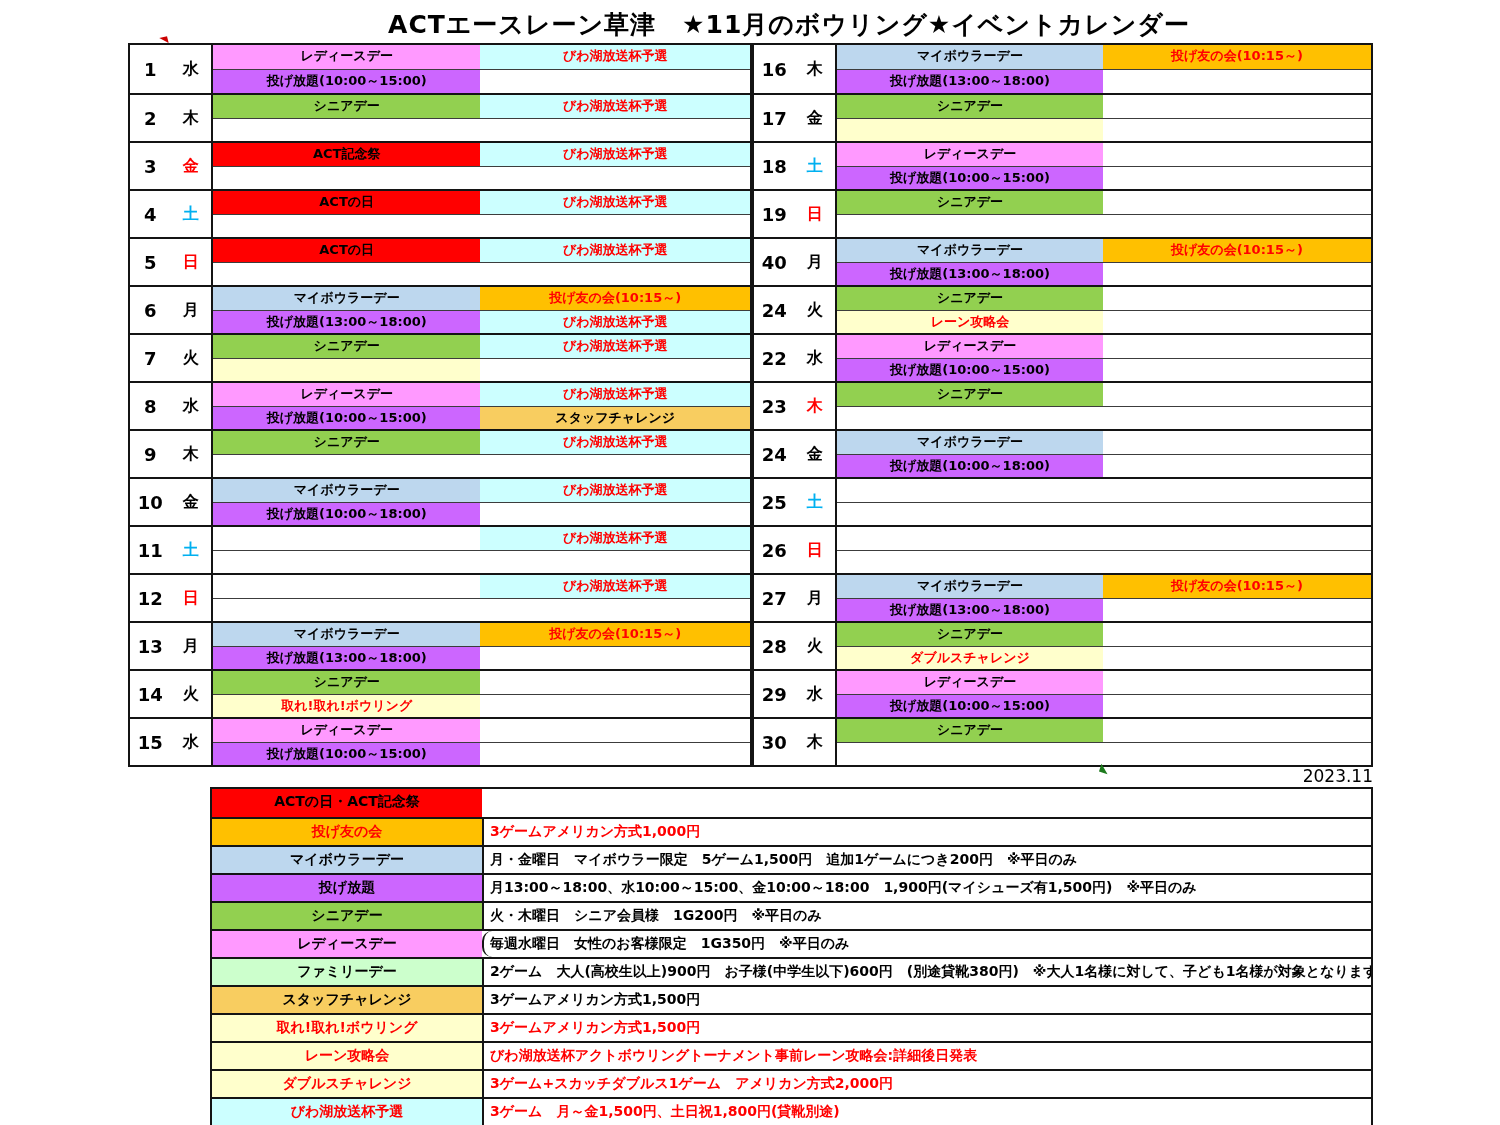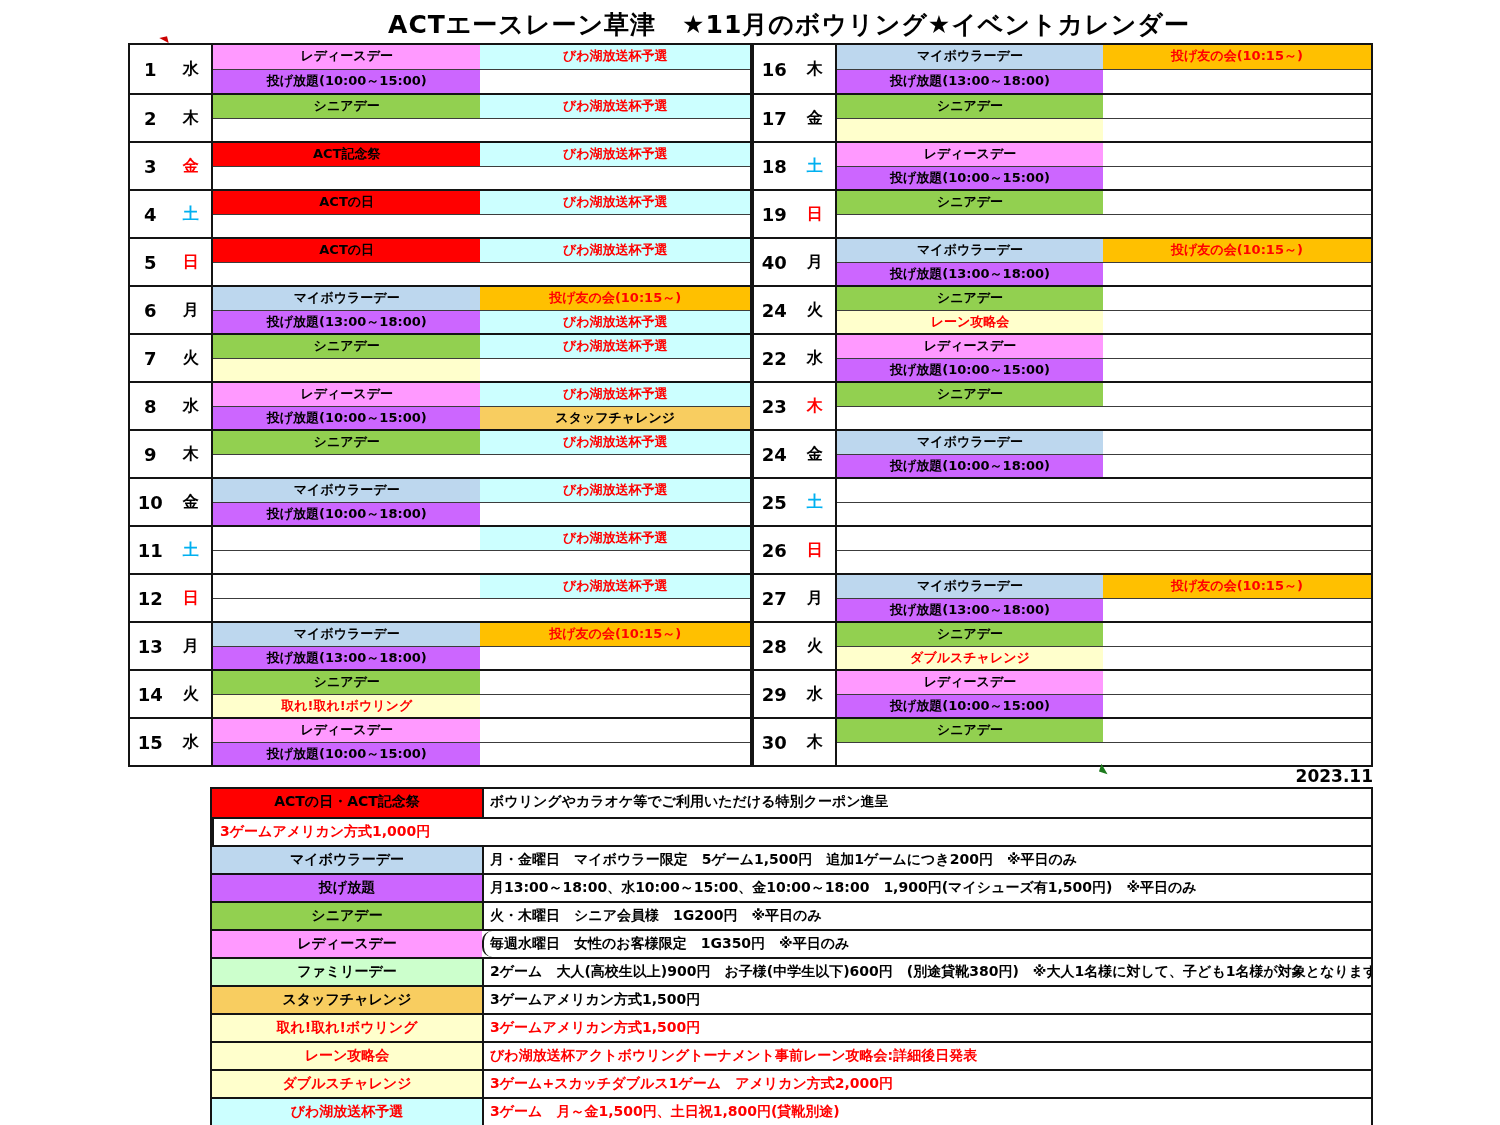--- a/index.html
+++ b/index.html
@@ -29,21 +29,21 @@
 
   #legend { position:absolute; left:210px; top:787px; width:1163px; border:2px solid #141414; background:#fff; }
   .lrow { display:flex; height:28px; border-top:2px solid #141414; }
   .lrow:first-child { border-top:none; }
   .lkey { width:270px; text-align:center; font-size:14px; font-weight:bold; line-height:24px;
     overflow:hidden; white-space:nowrap; }
   .ldesc { flex:1; border-left:2px solid #141414; padding-left:6px; font-size:14px; font-weight:bold;
     line-height:24px; overflow:hidden; white-space:nowrap; background:#fff; }
 
   .date-label { position:absolute; top:766px; left:1073px; width:300px; text-align:right;
-    font-size:17px; font-weight:bold; color:#000; }
+    font-size:17px; font-weight:normal; color:#000; }
 
   .marker-green { position:absolute; left:1100px; top:765px; width:0; height:0;
     border-left:9px solid #1d7a1d; border-top:8px solid transparent; transform:rotate(18deg); }
   .marker-red { position:absolute; left:160px; top:37px; width:0; height:0;
     border-right:8px solid #cc0000; border-bottom:7px solid transparent; transform:rotate(-14deg); }
 </style>
 </head>
 <body>
 
 <div id="stage">
@@ -534,23 +534,23 @@
         </div>
       </div>
     </div>
 
   <div class="marker-green"></div>
   <div class="date-label">2023.11</div>
 
   <div id="legend">
       <div class="lrow">
         <div class="lkey" style="background: rgb(255, 0, 0); color: rgb(0, 0, 0);">ACTの日・ACT記念祭</div>
-        <div class="ldesc" style="color: rgb(0, 0, 0);">ボウリングやカラオケ等でご利用いただける特別クーポン進呈</div>
-      </div>
-      <div class="lrow">
+      </div>
+      <div class="lrow">
+        <div class="lkey" style="background: rgb(255, 192, 0); color: rgb(255, 0, 0);">投げ友の会</div>
         <div class="ldesc" style="color: rgb(255, 0, 0);">3ゲームアメリカン方式1,000円</div>
       </div>
       <div class="lrow">
         <div class="lkey" style="background: rgb(189, 215, 238); color: rgb(0, 0, 0);">マイボウラーデー</div>
         <div class="ldesc" style="color: rgb(0, 0, 0);">月・金曜日　マイボウラー限定　5ゲーム1,500円　追加1ゲームにつき200円　※平日のみ</div>
       </div>
       <div class="lrow">
         <div class="lkey" style="background: rgb(204, 102, 255); color: rgb(0, 0, 0);">投げ放題</div>
         <div class="ldesc" style="color: rgb(0, 0, 0);">月13:00～18:00、水10:00～15:00、金10:00～18:00　1,900円(マイシューズ有1,500円)　※平日のみ</div>
       </div>

